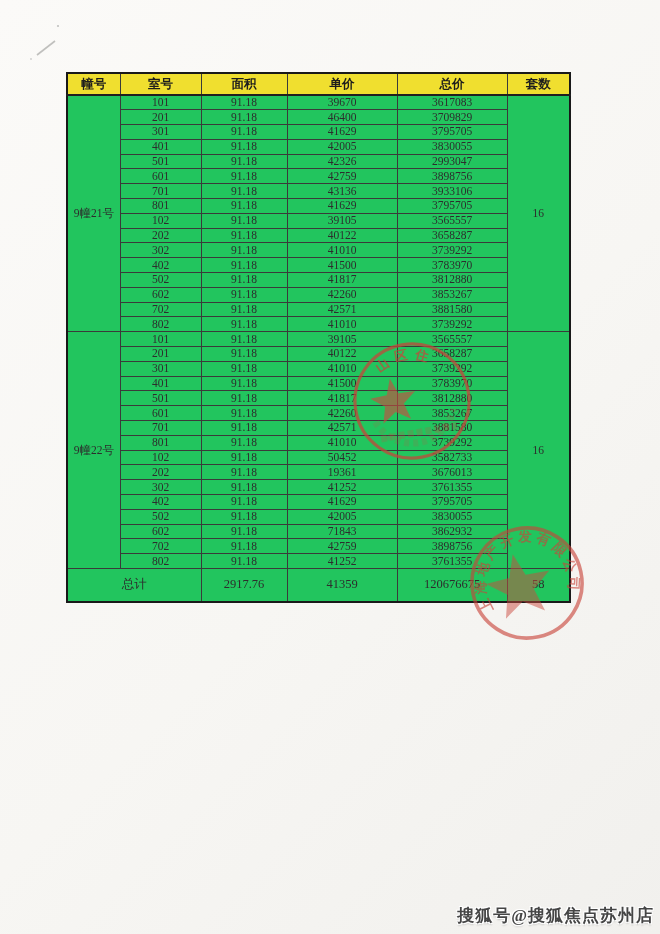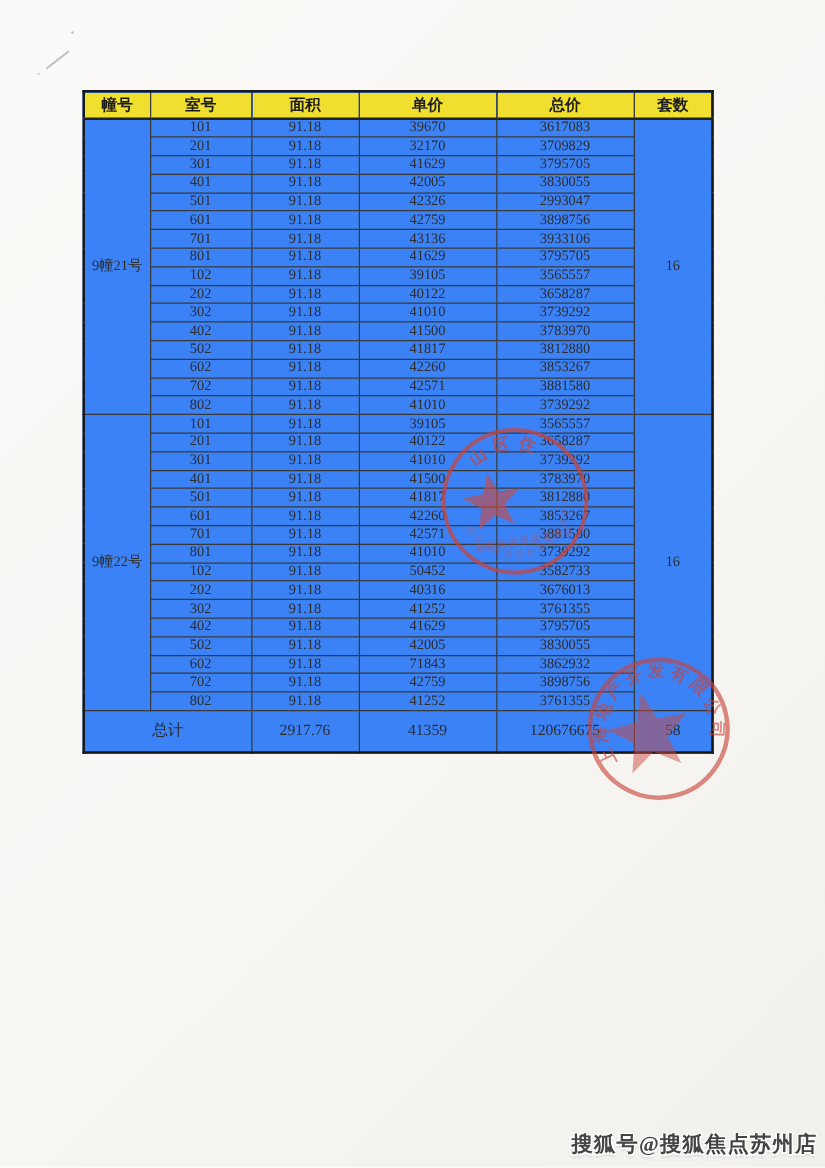--- a/index.html
+++ b/index.html
@@ -4,21 +4,21 @@
 <style>
   html,body{margin:0;padding:0;}
   body{
     width:660px;height:934px;position:relative;overflow:hidden;
     background:linear-gradient(135deg,#fbfaf8 0%,#f7f6f3 55%,#f1f0ed 100%);
     font-family:"Liberation Serif","DejaVu Serif",serif;
   }
   table.price-table{
     position:absolute;left:66px;top:72px;width:503px;
     border-collapse:collapse;table-layout:fixed;
-    border:2px solid #191919;background:#3b82f6;
+    border:2px solid #191919;background:#22c55e;
   }
   .price-table th,.price-table td{
     border:1px solid #3a3a3a;text-align:center;padding:0;
     font-size:11.5px;line-height:13px;color:#2d2d2d;
     white-space:nowrap;overflow:hidden;
   }
   .price-table thead tr{height:22px;}
   .price-table thead th{
     background:#f0df2f;font-weight:bold;font-size:12.5px;color:#1d1d1d;
     border-bottom:2px solid #202020;
@@ -65,21 +65,21 @@
         <td rowspan="16" class="bcell">9幢21号</td>
         <td>101</td>
         <td>91.18</td>
         <td>39670</td>
         <td>3617083</td>
         <td rowspan="16" class="ccell">16</td>
       </tr>
       <tr>
         <td>201</td>
         <td>91.18</td>
-        <td>32170</td>
+        <td>46400</td>
         <td>3709829</td>
       </tr>
       <tr>
         <td>301</td>
         <td>91.18</td>
         <td>41629</td>
         <td>3795705</td>
       </tr>
       <tr>
         <td>401</td>
@@ -211,21 +211,21 @@
       </tr>
       <tr>
         <td>102</td>
         <td>91.18</td>
         <td>50452</td>
         <td>3582733</td>
       </tr>
       <tr>
         <td>202</td>
         <td>91.18</td>
-        <td>40316</td>
+        <td>19361</td>
         <td>3676013</td>
       </tr>
       <tr>
         <td>302</td>
         <td>91.18</td>
         <td>41252</td>
         <td>3761355</td>
       </tr>
       <tr>
         <td>402</td>

